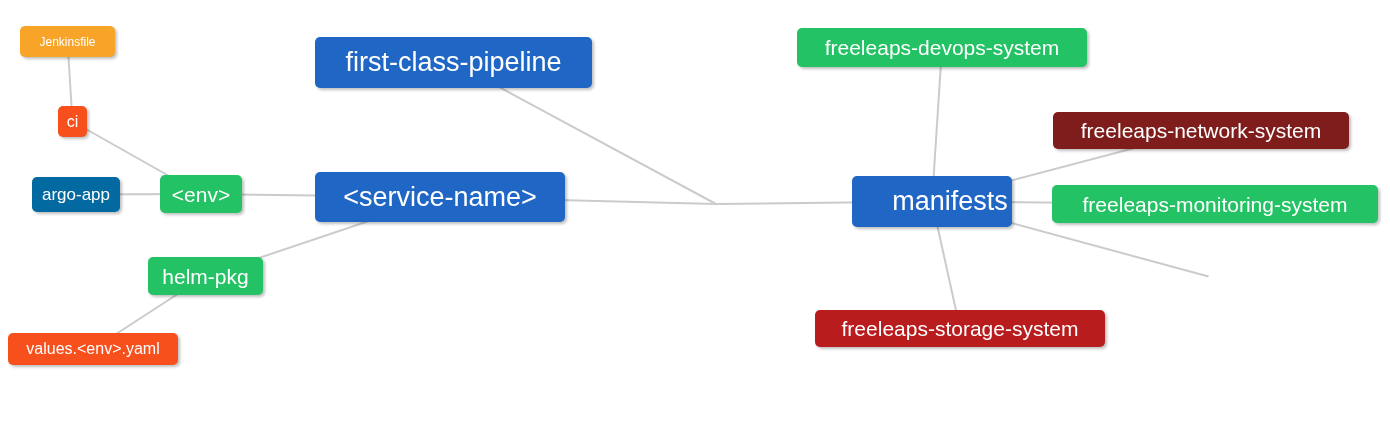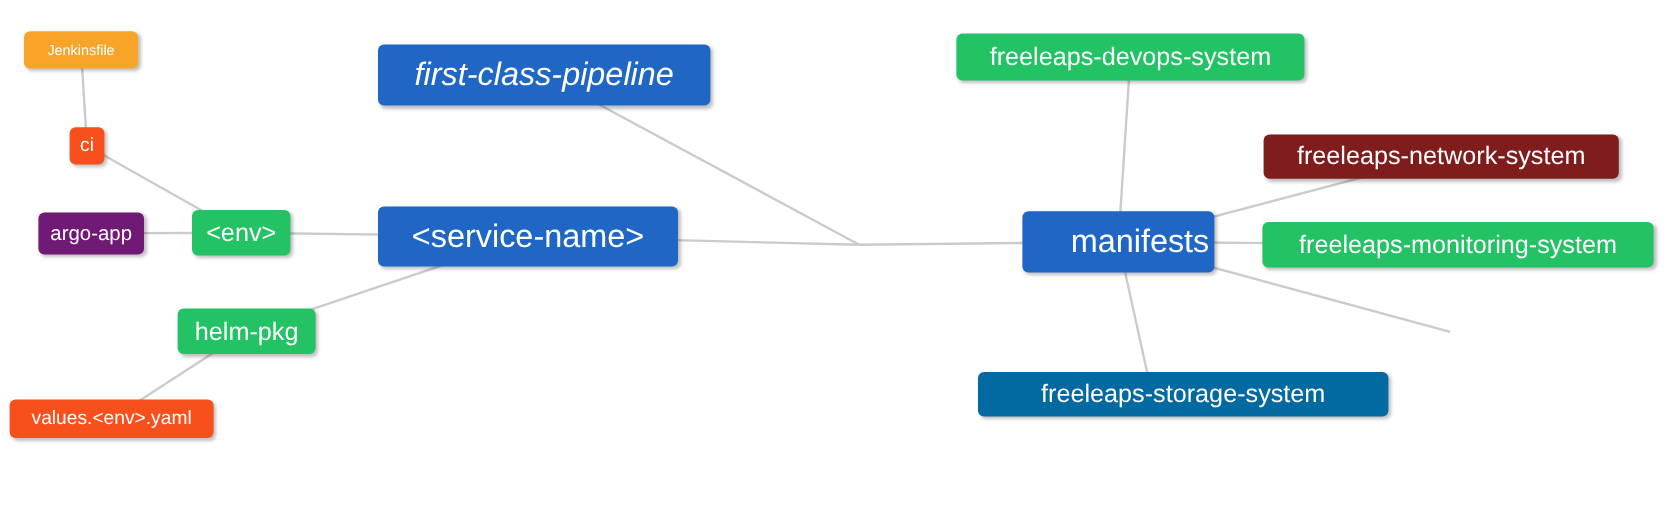--- a/index.html
+++ b/index.html
@@ -54,52 +54,52 @@
       <line x1="201" y1="194" x2="72.5" y2="121.5" stroke="#cbcbcb" stroke-width="2"></line>
       <line x1="201" y1="194" x2="76" y2="194.5" stroke="#cbcbcb" stroke-width="2"></line>
       <line x1="72.5" y1="121.5" x2="67.5" y2="41.5" stroke="#cbcbcb" stroke-width="2"></line>
       <line x1="205.5" y1="276" x2="93" y2="349" stroke="#cbcbcb" stroke-width="2"></line>
       <line x1="932" y1="201.5" x2="942" y2="47.5" stroke="#cbcbcb" stroke-width="2"></line>
       <line x1="932" y1="201.5" x2="1201" y2="130.5" stroke="#cbcbcb" stroke-width="2"></line>
       <line x1="932" y1="201.5" x2="1215" y2="204" stroke="#cbcbcb" stroke-width="2"></line>
       <line x1="932" y1="201.5" x2="1208.5" y2="276.5" stroke="#cbcbcb" stroke-width="2"></line>
       <line x1="932" y1="201.5" x2="960" y2="328.5" stroke="#cbcbcb" stroke-width="2"></line>
     </svg>
-    <div class="node" style="left: 315px; top: 37px; width: 277px; height: 51px; font-size: 27px; background-color: rgb(32, 102, 197); color: rgb(255, 255, 255); font-style: italic;">
+    <div class="node" style="left: 315px; top: 37px; width: 277px; height: 51px; font-size: 27px; background-color: rgb(32, 102, 197); color: rgb(255, 255, 255);">
       <span>first-class-pipeline</span>
     </div>
     <div class="node" style="left: 315px; top: 172px; width: 250px; height: 50px; font-size: 27px; background-color: rgb(32, 102, 197); color: rgb(255, 255, 255); text-align: right;">
       <span>&lt;service-name&gt;</span>
     </div>
     <div class="node" style="left: 852px; top: 176px; width: 160px; height: 51px; font-size: 27px; background-color: rgb(32, 102, 197); color: rgb(255, 255, 255); padding-left: 36px;">
       <span>manifests</span>
     </div>
     <div class="node" style="left: 160px; top: 175px; width: 82px; height: 38px; font-size: 21px; background-color: rgb(35, 194, 100); color: rgb(255, 255, 255);">
       <span>&lt;env&gt;</span>
     </div>
     <div class="node" style="left: 148px; top: 257px; width: 115px; height: 38px; font-size: 21px; background-color: rgb(35, 194, 100); color: rgb(255, 255, 255);">
       <span>helm-pkg</span>
     </div>
     <div class="node" style="left: 58px; top: 106px; width: 29px; height: 31px; font-size: 16px; background-color: rgb(248, 80, 29); color: rgb(255, 255, 255);">
       <span>ci</span>
     </div>
-    <div class="node" style="left: 32px; top: 177px; width: 88px; height: 35px; font-size: 17px; background-color: #701a75; color: rgb(255, 255, 255);">
+    <div class="node" style="left: 32px; top: 177px; width: 88px; height: 35px; font-size: 17px; background-color: #0369a1; color: rgb(255, 255, 255);">
       <span>argo-app</span>
     </div>
     <div class="node" style="left: 20px; top: 26px; width: 95px; height: 31px; font-size: 12px; background-color: rgb(248, 164, 40); color: rgb(255, 255, 255);">
       <span>Jenkinsfile</span>
     </div>
     <div class="node" style="left: 8px; top: 333px; width: 170px; height: 32px; font-size: 16px; background-color: rgb(248, 80, 29); color: rgb(255, 255, 255); align-items: center;">
       <span>values.&lt;env&gt;.yaml</span>
     </div>
     <div class="node" style="left: 797px; top: 28px; width: 290px; height: 39px; font-size: 21px; background-color: rgb(35, 194, 100); color: rgb(255, 255, 255);">
       <span>freeleaps-devops-system</span>
     </div>
     <div class="node" style="left: 1053px; top: 112px; width: 296px; height: 37px; font-size: 21px; background-color: #7f1d1d; color: rgb(255, 255, 255);">
       <span>freeleaps-network-system</span>
     </div>
     <div class="node" style="left: 1052px; top: 185px; width: 326px; height: 38px; font-size: 21px; background-color: rgb(35, 194, 100); color: rgb(255, 255, 255);">
       <span>freeleaps-monitoring-system</span>
     </div>
-    <div class="node" style="left: 815px; top: 310px; width: 342px; height: 37px; font-size: 21px; background-color: #0369a1; color: rgb(255, 255, 255);">
+    <div class="node" style="left: 815px; top: 310px; width: 290px; height: 37px; font-size: 21px; background-color: #b91c1c; color: rgb(255, 255, 255);">
       <span>freeleaps-storage-system</span>
     </div>
   </div>
 
 </body></html>

